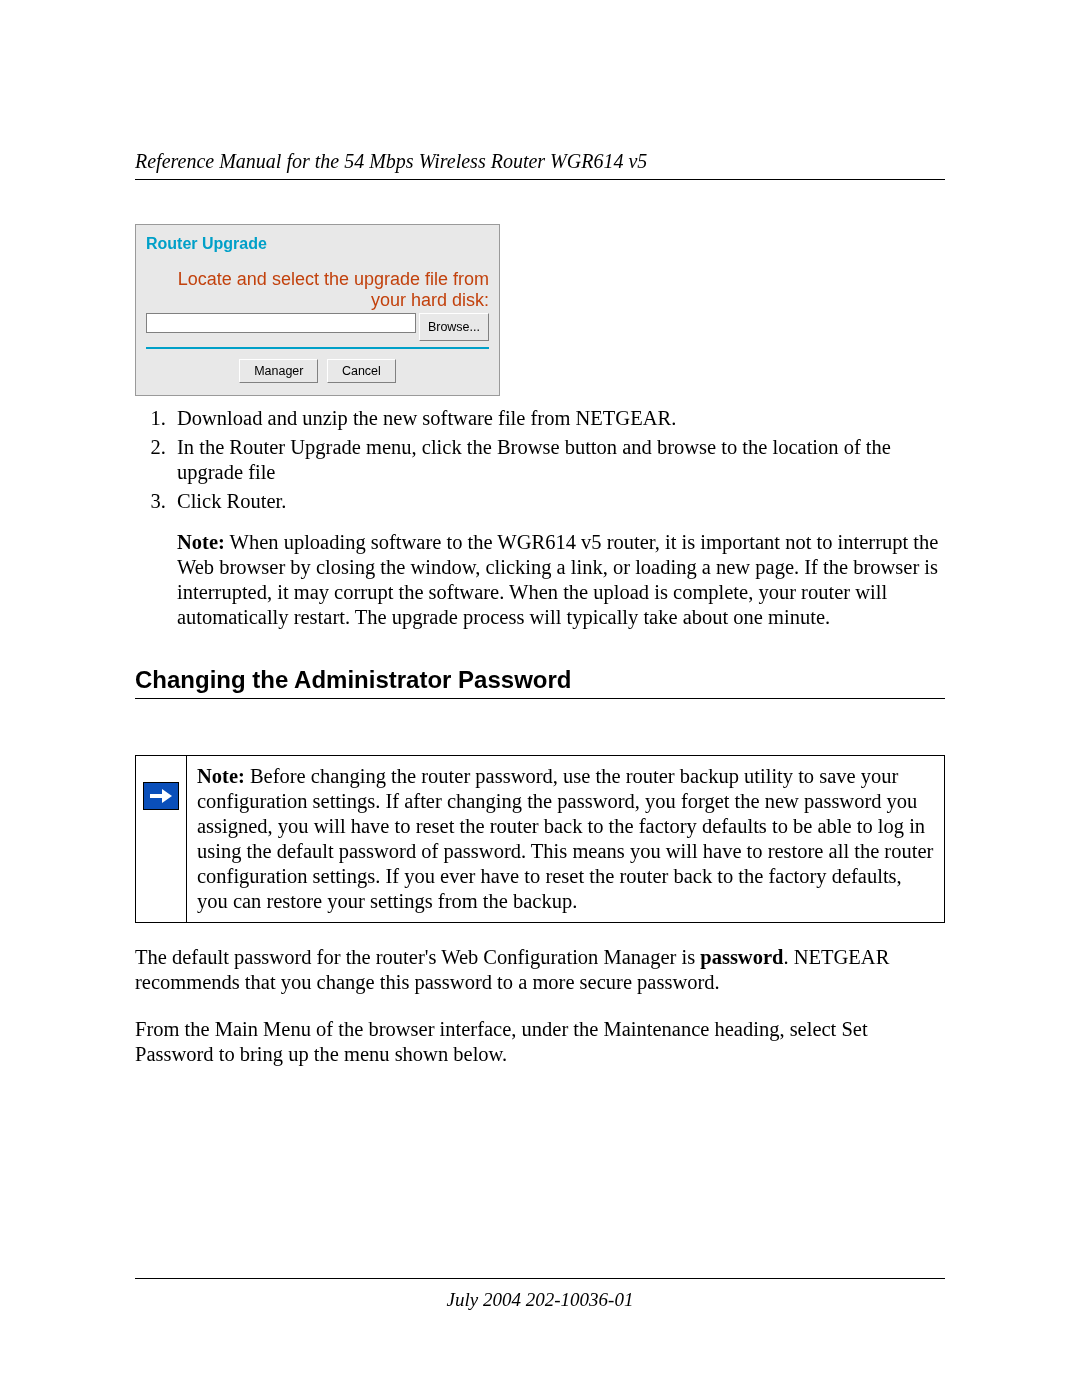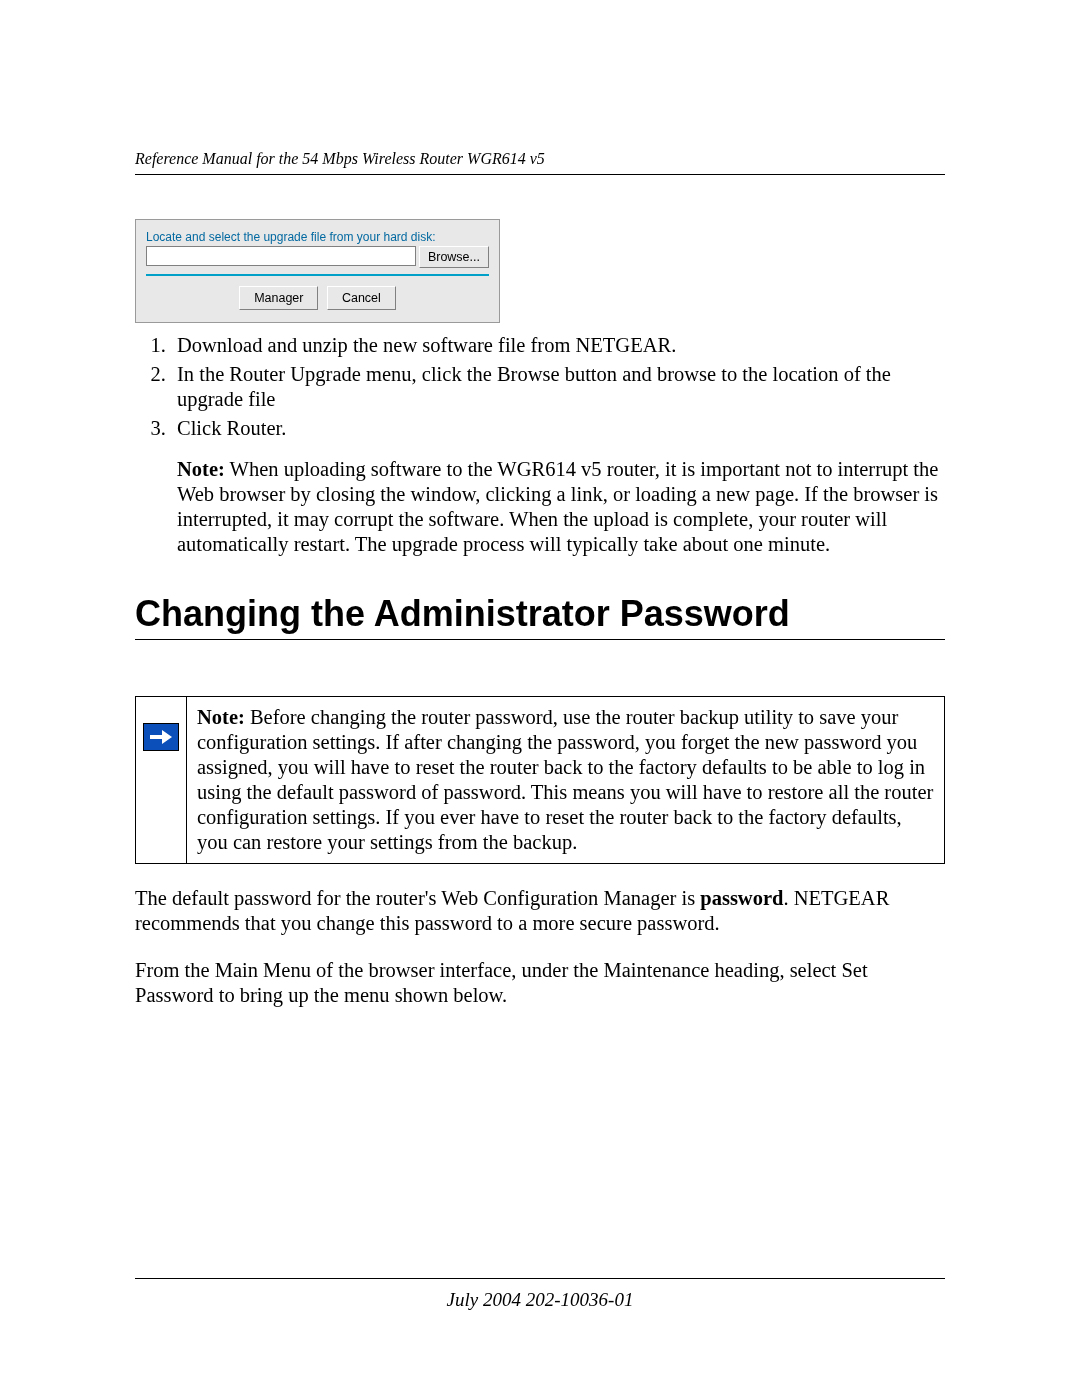--- a/index.html
+++ b/index.html
@@ -11,21 +11,21 @@
   }
   .page {
     width: 1080px;
     height: 1397px;
     position: relative;
     box-sizing: border-box;
     padding: 150px 135px 0 135px;
   }
   .running-head {
     font-style: italic;
-    font-size: 16px;
+    font-size: 20px;
     margin-bottom: 6px;
   }
   .head-rule, .foot-rule, .section-rule {
     border: none;
     border-top: 1.5px solid #000;
     margin: 0;
   }
   .screenshot {
     width: 365px;
     border: 1px solid #9a9a9a;
@@ -35,23 +35,24 @@
     box-sizing: border-box;
     padding: 10px 10px 12px 10px;
   }
   .screenshot-title {
     color: #00a0c8;
     font-weight: bold;
     font-size: 16px;
     margin-bottom: 16px;
   }
   .screenshot-label {
-    font-size: 12px;
-    color: #0369a1;
+    font-size: 18px;
+    color: #c2410c;
     margin-bottom: 2px;
+    text-align: right;
   }
   .file-row {
     display: flex;
     align-items: stretch;
     margin-bottom: 4px;
   }
   .file-input {
     flex: 1;
     height: 20px;
     background: #fff;
@@ -60,21 +61,21 @@
   }
   .btn {
     font-family: Arial, Helvetica, sans-serif;
     font-size: 12.5px;
     background: #e8e8e8;
     border: 1px solid #808080;
     border-top-color: #fff;
     border-left-color: #fff;
     padding: 1px 8px;
     box-sizing: border-box;
-    height: 22px;
+    height: 28px;
     line-height: 18px;
   }
   .browse-btn {
     margin-left: 3px;
   }
   .cyan-rule {
     border: none;
     border-top: 2px solid #00a0c8;
     margin: 6px 0 10px 0;
   }
@@ -109,21 +110,21 @@
   }
   .note-inline {
     margin-top: 16px;
   }
   .para {
     margin-top: 22px;
   }
   .section-heading {
     font-family: Arial, Helvetica, sans-serif;
     font-weight: bold;
-    font-size: 36px;
+    font-size: 24px;
     margin-top: 36px;
     margin-bottom: 4px;
   }
   .note-table {
     border-collapse: collapse;
     margin-top: 56px;
     width: 100%;
   }
   .note-table td {
     border: 1.5px solid #000;
@@ -187,20 +188,21 @@
 </style>
 </head>
 <body>
 
 <div class="page">
 
   <div class="running-head">Reference Manual for the 54 Mbps Wireless Router WGR614 v5</div>
   <hr class="head-rule">
 
   <div class="screenshot">
+    <div class="screenshot-title">Router Upgrade</div>
     <div class="screenshot-label">Locate and select the upgrade file from your hard disk:</div>
     <div class="file-row">
       <div class="file-input"></div>
       <button class="btn browse-btn">Browse...</button>
     </div>
     <hr class="cyan-rule">
     <div class="btn-row">
       <button class="btn">Manager</button>
       <button class="btn">Cancel</button>
     </div>

